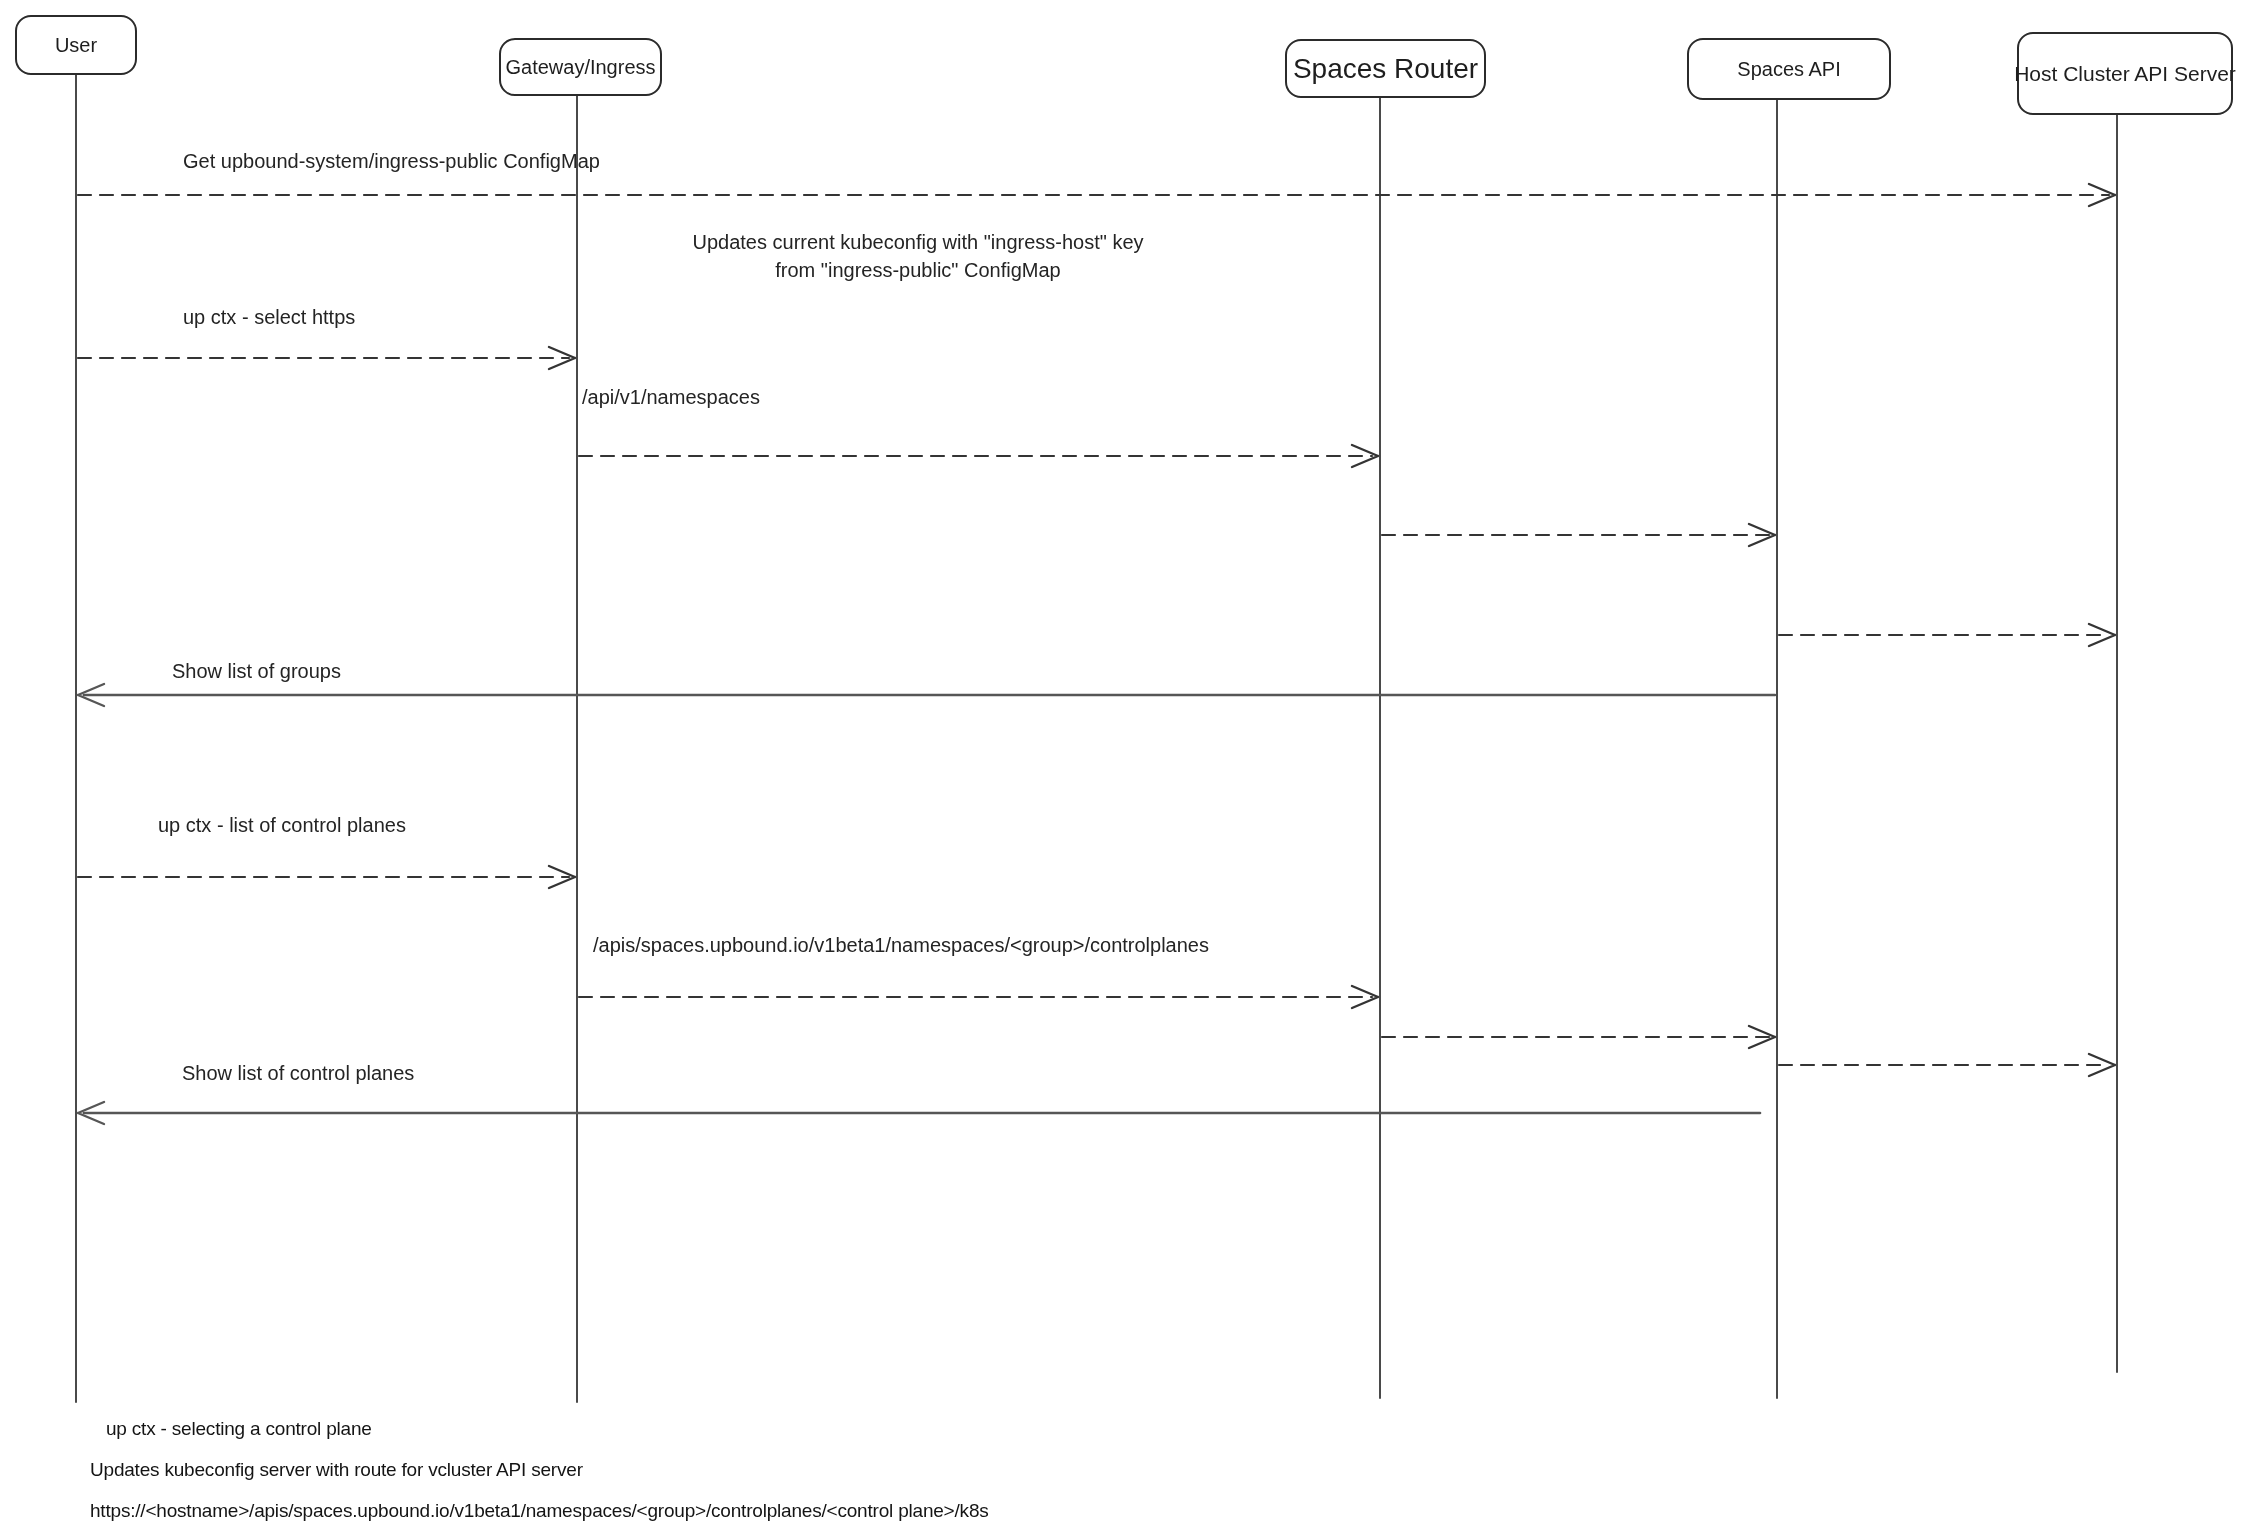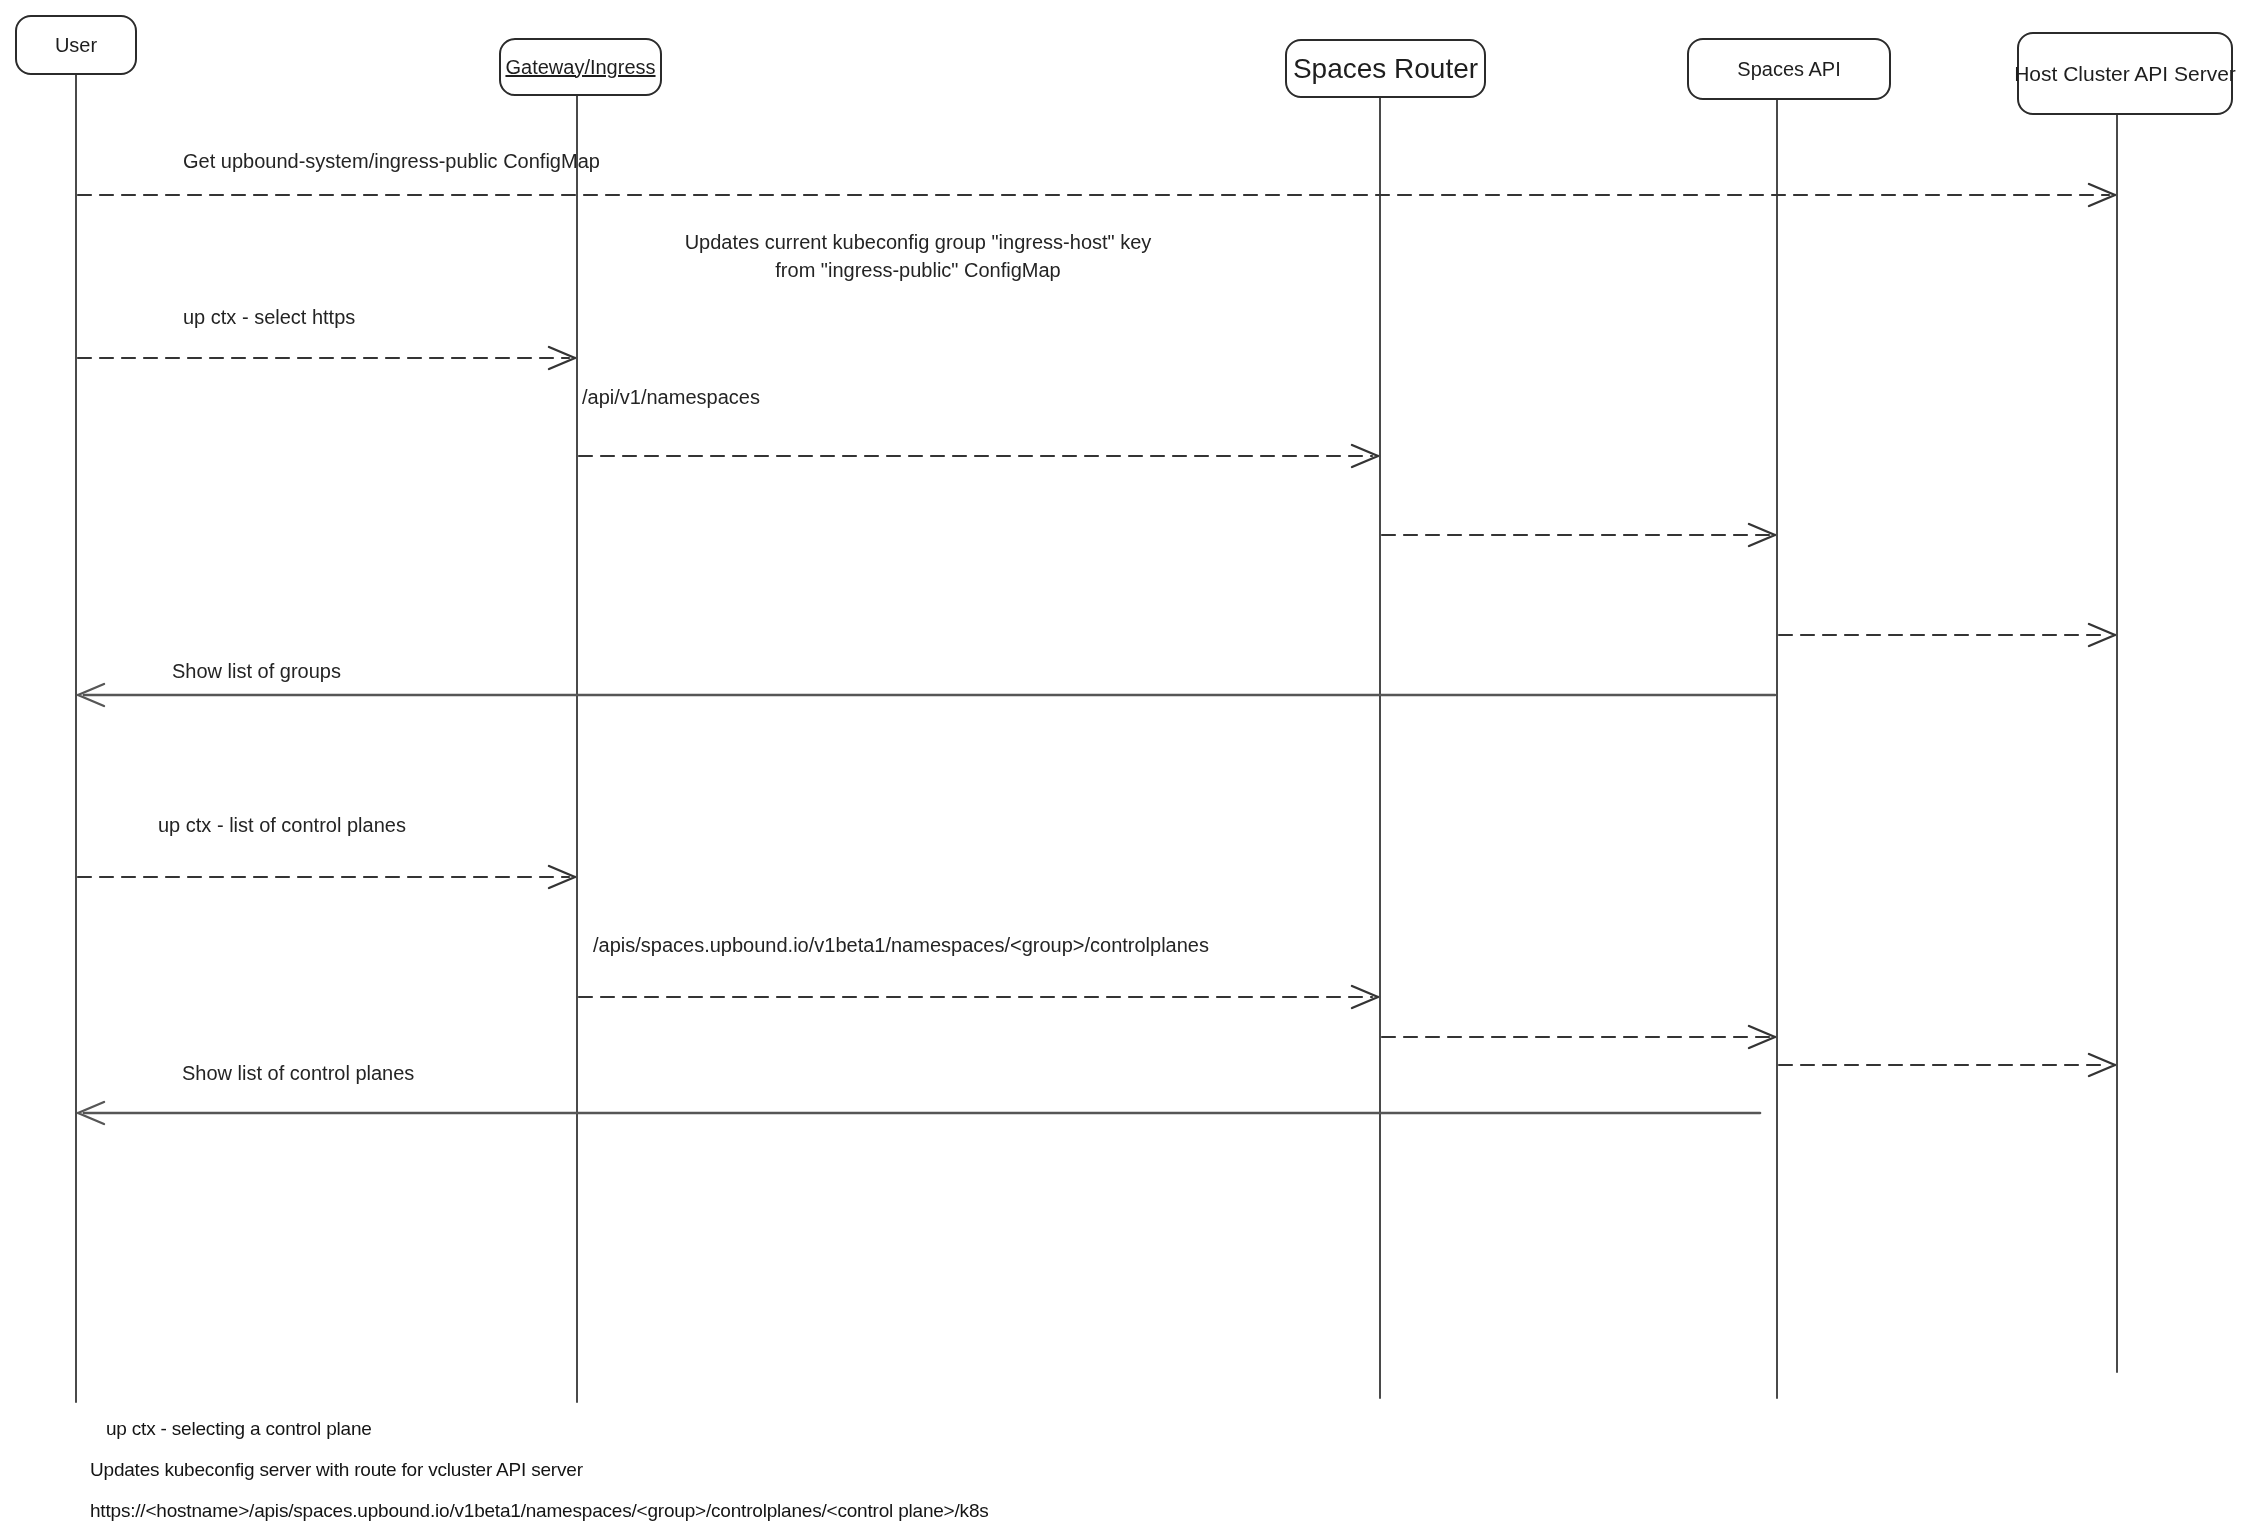--- a/index.html
+++ b/index.html
@@ -51,36 +51,36 @@
       <path d="M 1749 1026 L 1775 1037 M 1749 1048 L 1775 1037" stroke="#343434" stroke-width="2.4" stroke-linecap="round" fill="none"></path>
       <line x1="1779" y1="1065" x2="2109" y2="1065" stroke="#343434" stroke-width="2.2" stroke-linecap="round" stroke-dasharray="13 9"></line>
       <path d="M 2089 1054 L 2115 1065 M 2089 1076 L 2115 1065" stroke="#343434" stroke-width="2.4" stroke-linecap="round" fill="none"></path>
       <line x1="1760" y1="1113" x2="84" y2="1113" stroke="#565656" stroke-width="2.6" stroke-linecap="round"></line>
       <path d="M 104 1102 L 78 1113 M 104 1124 L 78 1113" stroke="#565656" stroke-width="2.4" stroke-linecap="round" fill="none"></path>
     </svg>
   <div id="actors">
       <div class="actor-box" style="left: 15px; top: 15px; width: 122px; height: 60px; font-size: 20px;">
         <span>User</span>
       </div>
-      <div class="actor-box" style="left: 499px; top: 38px; width: 163px; height: 58px; font-size: 20px; text-decoration: underline;">
+      <div class="actor-box" style="left: 499px; top: 38px; width: 163px; height: 58px; font-size: 20px;">
         <span>Gateway/Ingress</span>
       </div>
       <div class="actor-box" style="left: 1285px; top: 39px; width: 201px; height: 59px; font-size: 28px; justify-content: center;">
         <span>Spaces Router</span>
       </div>
       <div class="actor-box" style="left: 1687px; top: 38px; width: 204px; height: 62px; font-size: 20px;">
         <span>Spaces API</span>
       </div>
       <div class="actor-box" style="left: 2017px; top: 32px; width: 216px; height: 83px; font-size: 21px;">
         <span>Host Cluster API Server</span>
       </div>
     </div>
   <div id="labels">
       <div class="msg-label" style="left: 183px; top: 150px;">Get upbound-system/ingress-public ConfigMap</div>
-      <div class="note-label" style="left: 918px; top: 228px;"><div>Updates current kubeconfig group "ingress-host" key</div><div>from "ingress-public" ConfigMap</div></div>
+      <div class="note-label" style="left: 918px; top: 228px;"><div>Updates current kubeconfig with "ingress-host" key</div><div>from "ingress-public" ConfigMap</div></div>
       <div class="msg-label" style="left: 183px; top: 306px;">up ctx - select https</div>
       <div class="msg-label" style="left: 582px; top: 386px;">/api/v1/namespaces</div>
       <div class="msg-label" style="left: 172px; top: 660px;">Show list of groups</div>
       <div class="msg-label" style="left: 158px; top: 814px;">up ctx - list of control planes</div>
       <div class="msg-label" style="left: 593px; top: 934px; text-align: center;">/apis/spaces.upbound.io/v1beta1/namespaces/&lt;group&gt;/controlplanes</div>
       <div class="msg-label" style="left: 182px; top: 1062px;">Show list of control planes</div>
     </div>
   <div id="footer">
       <div class="footer-line" style="left: 90px; top: 1418px; margin-left: 16px;">up ctx - selecting a control plane</div>
       <div class="footer-line" style="left: 90px; top: 1459px;">Updates kubeconfig server with route for vcluster API server</div>

